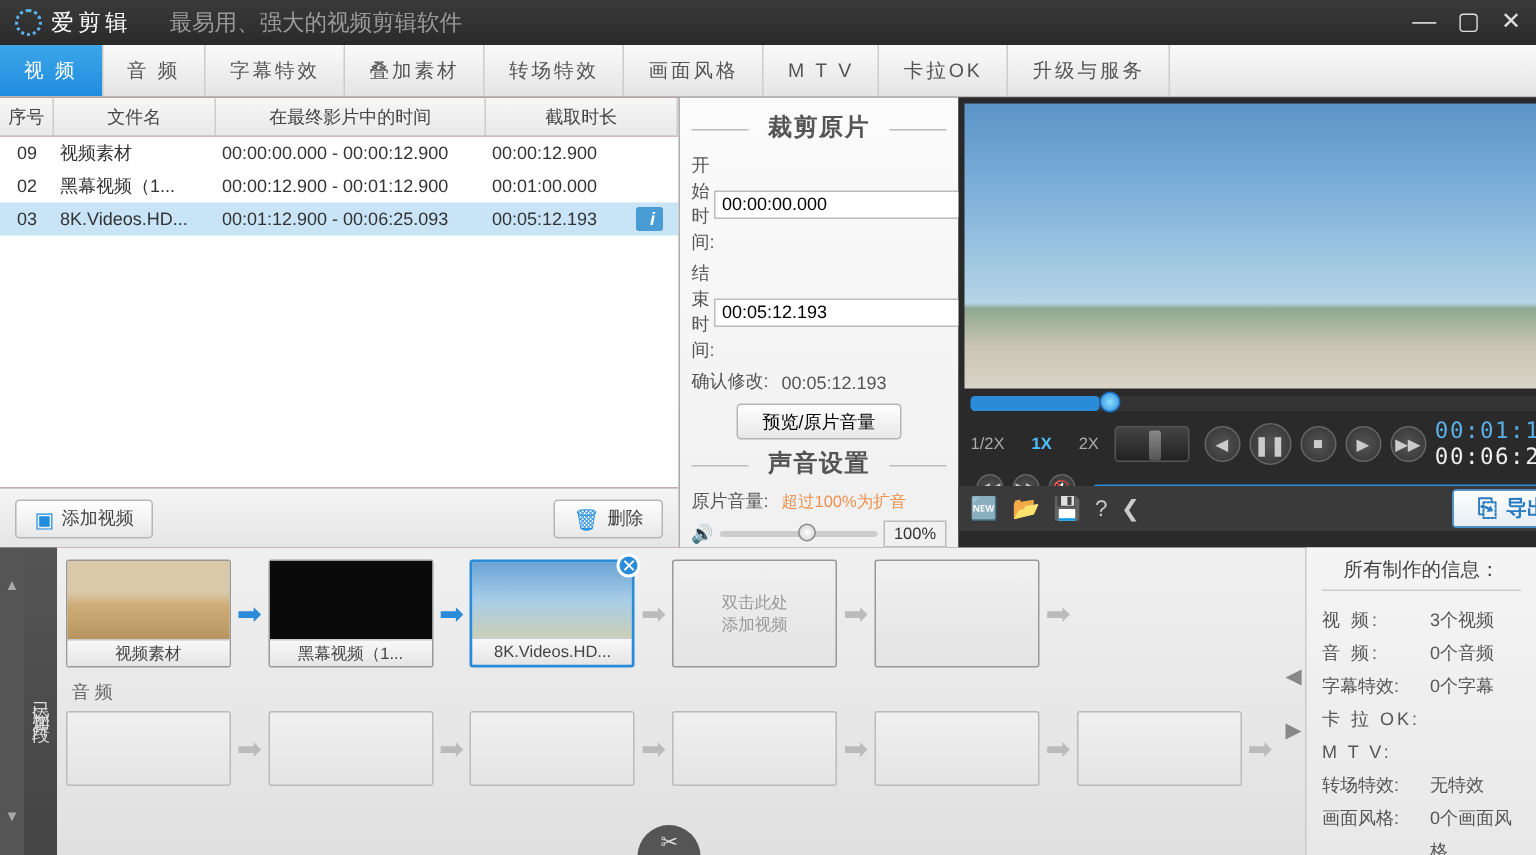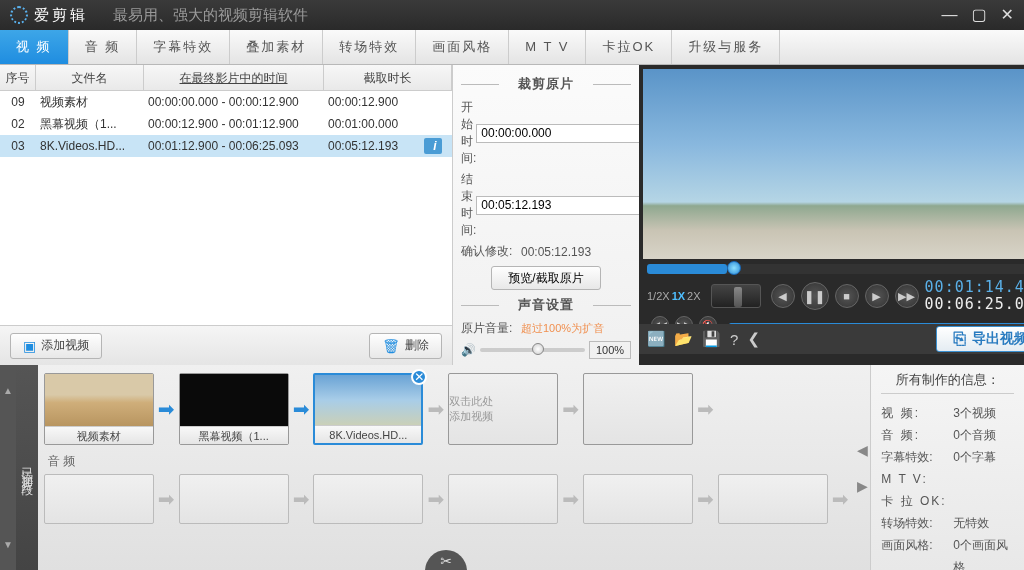--- a/index.html
+++ b/index.html
@@ -20,41 +20,41 @@
 
 
 .layout { display: flex; height: 300px; }
 
 
 .listpanel { width: 453px; display: flex; flex-direction: column; background: #7f1d1d; }
 .listhead { display: flex; height: 26px; background: linear-gradient(#f7f7f7,#e9e9e9); border-bottom: 1px solid #ccc; }
 .listhead div { border-right: 1px solid #ccc; line-height: 26px; text-align: center; color: #444; font-size: 12px; }
 .lh-num { width: 36px; }
 .lh-name { width: 108px; }
-.lh-time { width: 180px; text-decoration: underline; }
+.lh-time { width: 180px; }
 .lh-dur { width: 128px; }
 .listbody { flex: 1; overflow: auto; background: #fff; }
 .row { display: flex; height: 22px; line-height: 22px; font-size: 12px; }
 .row.selected { background: #c8e4f6; position: relative; }
 .row div { overflow: hidden; white-space: nowrap; padding-left: 4px; }
 .row .c-num { width: 36px; text-align: center; padding-left: 0; }
 .row .c-name { width: 108px; }
 .row .c-time { width: 180px; }
 .row .c-dur { width: 100px; }
 .row .info-i { width: 18px; height: 16px; background: #4a9cd5; color: #fff; border-radius: 2px; text-align: center; font-style: italic; font-weight: bold; font-size: 12px; line-height: 16px; margin-top: 3px; }
 .listactions { height: 40px; background: linear-gradient(#f5f5f5,#e5e5e5); display: flex; align-items: center; padding: 0 10px; gap: 10px; border-top: 1px solid #ccc; }
 .btn { height: 26px; padding: 0 12px; background: linear-gradient(#fefefe,#e8e8e8); border: 1px solid #b5b5b5; border-radius: 3px; display: flex; align-items: center; gap: 5px; cursor: pointer; font-size: 12px; color: #444; }
 .btn .bico { font-size: 14px; }
 .btn.add .bico { color: #1f8de0; }
 .btn.del { margin-left: auto; }
 .btn.del .bico { color: #1f8de0; }
 
 
 .settings { width: 187px; background: linear-gradient(#fbfbfb,#f0f0f0); padding: 6px 8px 8px; border-left: 1px solid #ccc; }
-.sec-title { text-align: center; color: #555; font-size: 13px; margin: 4px 0 6px; position: relative; font-weight: bold; letter-spacing: 1px; }
+.sec-title { text-align: center; color: #555; font-size: 16px; margin: 4px 0 6px; position: relative; font-weight: bold; letter-spacing: 1px; }
 .sec-title::before, .sec-title::after { content: ''; position: absolute; top: 50%; width: 38px; height: 1px; background: #bbb; }
 .sec-title::before { left: 0; }
 .sec-title::after { right: 0; }
 .frow { display: flex; align-items: center; margin: 4px 0; font-size: 12px; color: #555; }
 .frow label { width: 60px; }
 .frow input[type=text] { flex: 1; height: 19px; border: 1px solid #bbb; padding: 0 4px; font-size: 12px; }
 .frow .static { font-size: 12px; }
 .btn2 { height: 24px; width: 110px; margin: 6px auto; display: block; background: linear-gradient(#fefefe,#e8e8e8); border: 1px solid #b5b5b5; border-radius: 3px; font-size: 12px; cursor: pointer; }
 .frow select { flex: 1; height: 20px; border: 1px solid #888; font-size: 12px; }
 .hint { color: #f09050; font-size: 11px; }
@@ -66,21 +66,21 @@
 .chk input { width: 14px; height: 14px; }
 .chk input[type=checkbox] { accent-color: #1f8de0; }
 
 
 .preview { flex: 1; background: #2a2a2a; display: flex; flex-direction: column; }
 .video { height: 190px; margin: 4px 4px 0; position: relative; background: linear-gradient(#5a94c8 0%, #89b8de 40%, #b5d5e5 70%, #8fa890 72%, #c9c4b4 85%, #d8d4c8 100%); }
 .progress { height: 10px; margin: 5px 8px 2px; background: #333; border-radius: 3px; position: relative; }
 .progress .fill { position: absolute; height: 100%; width: 20%; background: #2a8bd8; border-radius: 3px; }
 .progress .handle { position: absolute; left: 20%; top: -3px; width: 14px; height: 14px; background: radial-gradient(#8de0ff,#2a8bd8); border-radius: 50%; border: 1px solid #1a6bbb; }
 .controls { height: 40px; display: flex; align-items: center; padding: 0 8px; gap: 6px; }
-.speed { display: flex; align-items: center; gap: 2px; color: #aaa; font-size: 11px; }
+.speed { display: flex; align-items: center; gap: 18px; color: #aaa; font-size: 11px; }
 .speed .sp { cursor: pointer; }
 .speed .sp.active { color: #4fbfff; font-weight: bold; }
 .jog { width: 50px; height: 24px; background: linear-gradient(#444,#222); border: 1px solid #555; border-radius: 3px; margin: 0 4px; position: relative; }
 .jog::after { content: ''; position: absolute; left: 46%; top: 2px; width: 8px; height: 20px; background: linear-gradient(#888,#555); border-radius: 2px; }
 .cbtn { width: 24px; height: 24px; border-radius: 50%; background: radial-gradient(#555,#333); border: 1px solid #666; color: #ccc; display: flex; align-items: center; justify-content: center; font-size: 11px; cursor: pointer; }
 .cbtn.lg { width: 28px; height: 28px; font-size: 13px; }
 .timecode { margin-left: auto; text-align: right; }
 .timecode div { font-family: monospace; font-size: 15px; color: #eee; letter-spacing: 1px; line-height: 1.15; }
 .timecode div:first-child { color: #5ab0e8; }
 .below-controls { height: 8px; margin: 0 8px; }
@@ -96,21 +96,21 @@
 .tl-main { flex: 1; padding: 8px 6px; position: relative; }
 .tl-row { display: flex; align-items: center; gap: 4px; margin-bottom: 8px; }
 .clip { width: 110px; height: 72px; border: 1px solid #999; background: #e0e0e0; display: flex; flex-direction: column; border-radius: 2px; cursor: pointer; position: relative; }
 .clip.selected { border: 2px solid #2a8bd8; }
 .clip .thumb { flex: 1; background: #ccc; }
 .clip .thumb.t1 { background: linear-gradient(#d9c9a8 40%, #cfae7a 55%, #b89560 100%); }
 .clip .thumb.t2 { background: #0a0a0a; }
 .clip .thumb.t3 { background: linear-gradient(#6aa3d5 0%, #a8cde8 50%, #cad0b8 100%); }
 .clip .clabel { height: 18px; background: linear-gradient(#f8f8f8,#e5e5e5); font-size: 11px; text-align: center; line-height: 18px; overflow: hidden; color: #444; border-top: 1px solid #ccc; }
 .clip .xbtn { position: absolute; right: -6px; top: -6px; width: 16px; height: 16px; border-radius: 50%; background: #2a8bd8; color: #fff; font-size: 12px; display: flex; align-items: center; justify-content: center; border: 2px solid #fff; cursor: pointer; }
-.clip.empty { display: flex; justify-content: center; color: #999; font-size: 11px; background: linear-gradient(#f0f0f0,#e4e4e4); }
+.clip.empty { display: flex; align-items: center; justify-content: center; color: #999; font-size: 11px; background: linear-gradient(#f0f0f0,#e4e4e4); }
 .arr { color: #2a8bd8; font-size: 20px; }
 .arr.gray { color: #bbb; }
 .audio-label { font-size: 12px; color: #666; margin: 2px 0 4px 4px; }
 .audioclip { width: 110px; height: 50px; border: 1px solid #bbb; background: linear-gradient(#f0f0f0,#e4e4e4); border-radius: 2px; }
 .tl-nav { width: 22px; display: flex; flex-direction: column; justify-content: center; gap: 20px; align-items: center; }
 .tl-nav span { color: #888; font-size: 14px; cursor: pointer; }
 .scissors { position: absolute; bottom: -2px; left: 50%; transform: translateX(-50%); width: 42px; height: 22px; background: #555; border-radius: 22px 22px 0 0; display: flex; align-items: center; justify-content: center; color: #ddd; font-size: 14px; cursor: pointer; }
 
 
 .infopanel { width: 205px; background: linear-gradient(#f5f5f5,#e8e8e8); border-left: 1px solid #ccc; padding: 6px 10px; }
@@ -197,21 +197,21 @@
         <input type="text" value="00:00:00.000" style="">
       </div>
     <div class="frow">
         <label>结束时间:</label>
         <input type="text" value="00:05:12.193" style="">
       </div>
     <div class="frow">
         <label>确认修改:</label>
         <span class="static">00:05:12.193</span>
       </div>
-    <button class="btn2">预览/截取原片</button>
+    <button class="btn2">预览/原片音量</button>
 
     <div class="sec-title">声音设置</div>
     <div class="frow">
         <label>原片音量:</label>
         <span class="hint">超过100%为扩音</span>
       </div>
     <div class="vol">
       <span style="color:#2a8bd8;">🔊</span>
       <div class="slider">
           <div class="thumb"></div>
@@ -335,28 +335,28 @@
         </div>
         <div class="irow">
           <span class="k">音    频:</span>
           <span class="v">0个音频</span>
         </div>
         <div class="irow">
           <span class="k tight">字幕特效:</span>
           <span class="v">0个字幕</span>
         </div>
         <div class="irow">
+          <span class="k">卡 拉 OK:</span>
+          <span class="v"></span>
+        </div>
+        <div class="irow">
           <span class="k">M  T  V:</span>
           <span class="v"></span>
         </div>
         <div class="irow">
-          <span class="k">卡 拉 OK:</span>
-          <span class="v"></span>
-        </div>
-        <div class="irow">
           <span class="k tight">转场特效:</span>
           <span class="v">无特效</span>
         </div>
         <div class="irow">
           <span class="k tight">画面风格:</span>
           <span class="v">0个画面风格</span>
         </div>
       </div>
   </div>
 </div>

